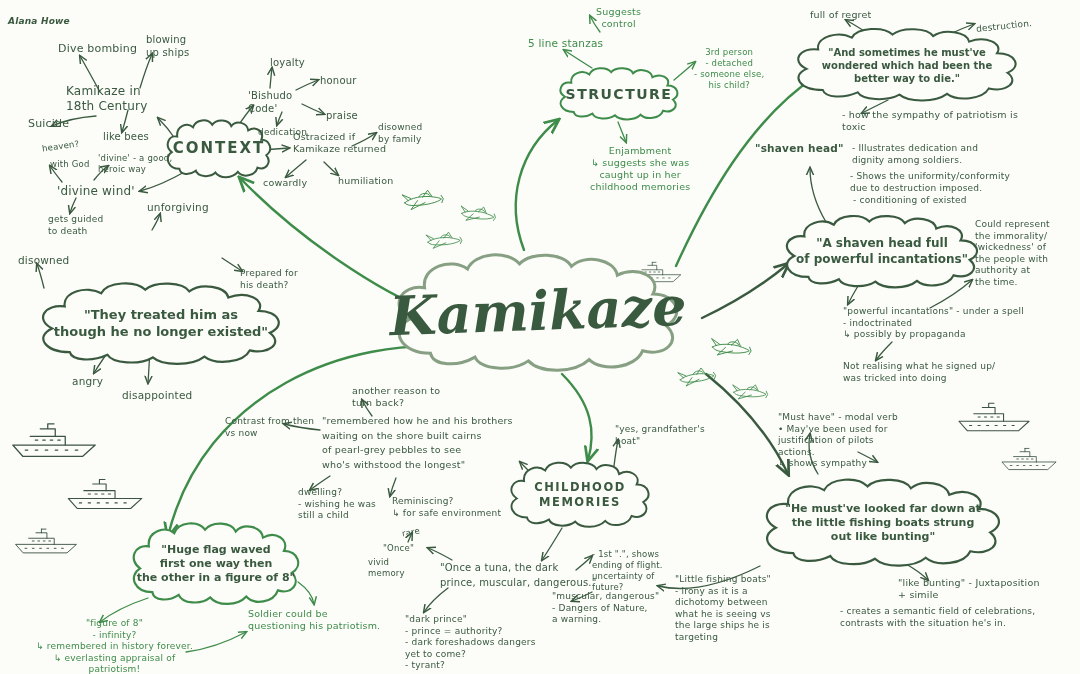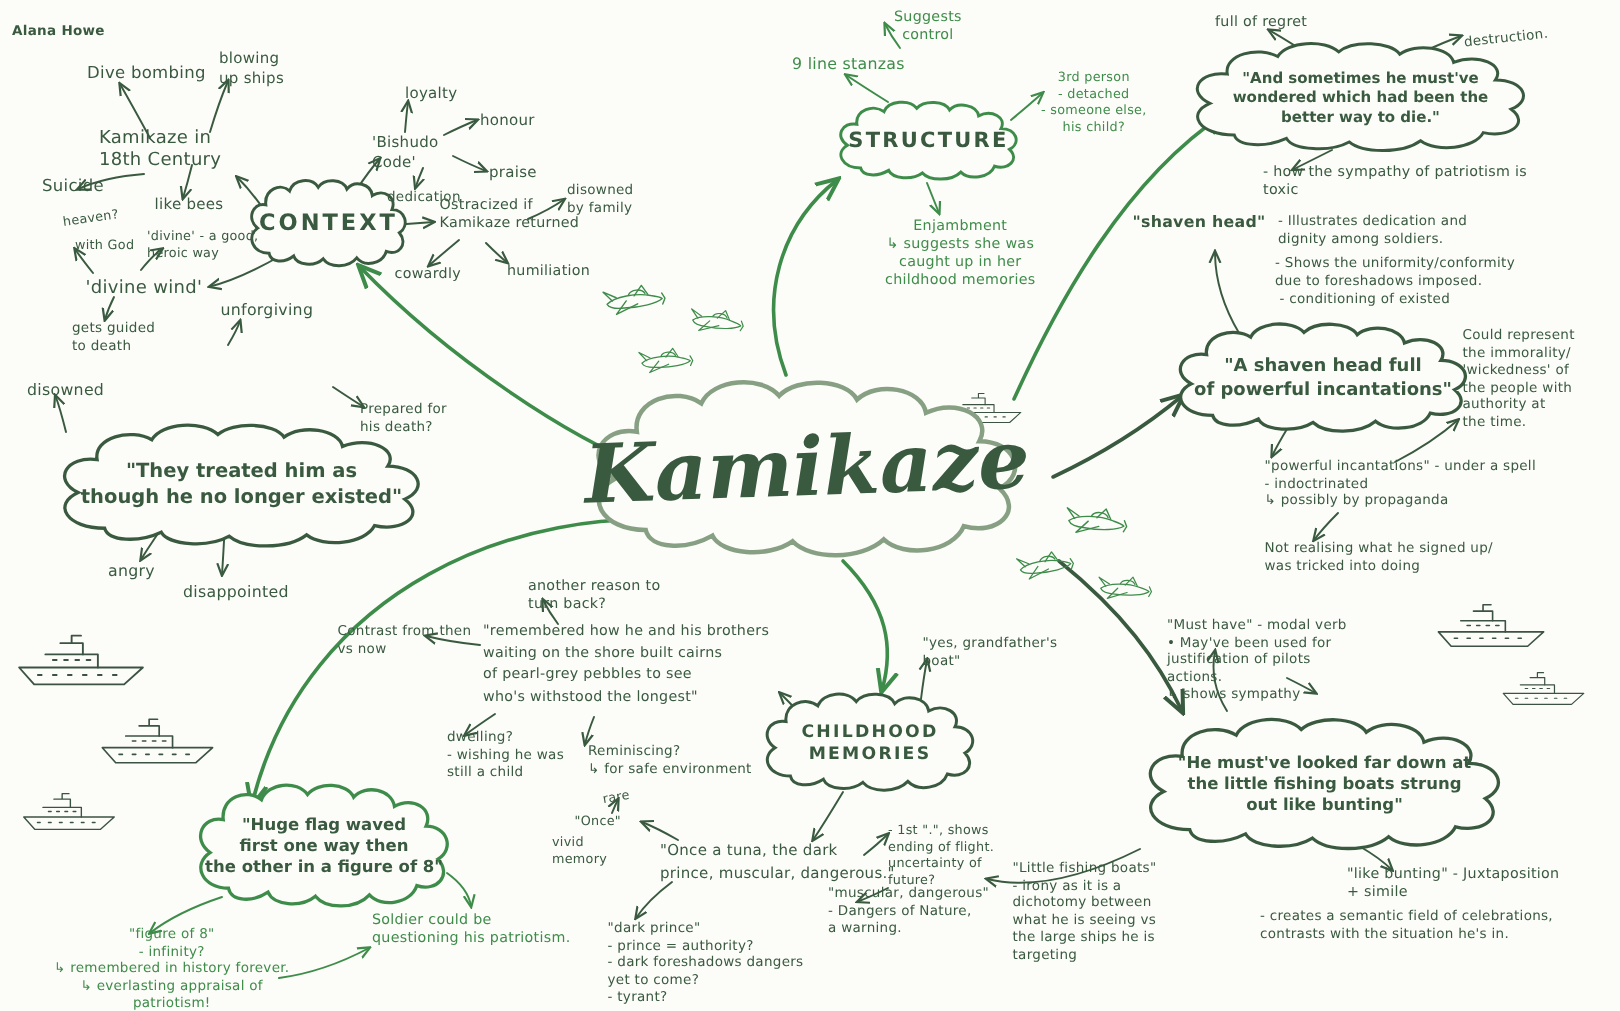--- a/index.html
+++ b/index.html
@@ -11,21 +11,21 @@
   .sage{color:#87a083;}
   .s8{font-size:8.5px}.s9{font-size:9px}.s95{font-size:9.5px}.s10{font-size:10px}
   .s105{font-size:10.5px}.s11{font-size:11px}.s12{font-size:12px}
   .b{font-weight:bold;}
   .ctr{text-align:left;}
   .cloud-label{position:absolute;display:flex;align-items:center;justify-content:center;
                text-align:center;white-space:pre-line;line-height:1.3;color:#3a5a40;}
   .cloud-svg{position:absolute;overflow:visible;}
   .title-script{font-family:"DejaVu Serif",serif;font-style:italic;font-weight:bold;
                 transform:rotate(-2deg);}
-  .sig{position:absolute;font-weight:bold;}
+  .sig{position:absolute;font-weight:bold;font-style:italic;}
 </style>
 </head>
 <body>
 
 <div class="canvas">
 
   <svg width="0" height="0" style="position:absolute">
     <defs>
       <symbol id="cloud" viewBox="0 0 205 100" preserveAspectRatio="none">
         <path vector-effect="non-scaling-stroke" fill="#fcfcf8" d="M30,82 C10,82 2,64 16,55 C2,45 10,27 26,30 C24,13 44,6 55,15 C60,2 82,0 90,11 C98,1 120,2 125,13 C134,3 154,7 156,20 C170,12 186,22 180,35 C196,35 202,52 189,60 C200,72 188,85 173,80 C168,94 146,97 137,87 C127,98 104,98 96,88 C85,97 64,95 60,85 C48,93 32,92 30,82 Z"></path>
@@ -220,42 +220,42 @@
   <div class="note s95" style="left:293px;top:131px">Ostracized if
 Kamikaze returned</div>
   <div class="note s9" style="left:378px;top:122px">disowned
 by family</div>
   <div class="note s95" style="left:263px;top:177px">cowardly</div>
   <div class="note s95" style="left:338px;top:175px">humiliation</div>
 
   <div class="note s105" style="left:72px;top:375px">angry</div>
   <div class="note s105" style="left:122px;top:389px">disappointed</div>
 
-  <div class="note green s105" style="left:528px;top:37px">9 line stanzas</div>
+  <div class="note green s105" style="left:528px;top:37px">5 line stanzas</div>
   <div class="note green s95" style="left:596px;top:6px">Suggests
 control</div>
   <div class="note green s8" style="left:694px;top:47px">3rd person
 - detached
 - someone else,
   his child?</div>
   <div class="note green s95" style="left:590px;top:145px">Enjambment
 ↳ suggests she was
 caught up in her
 childhood memories</div>
 
   <div class="note s95" style="left:810px;top:9px">full of regret</div>
   <div class="note s9" style="left:976px;top:21px;transform:rotate(-6deg)">destruction.</div>
   <div class="note s95" style="left:842px;top:109px">- how the sympathy of patriotism is
   toxic</div>
 
   <div class="note s105 b" style="left:755px;top:142px">"shaven head"</div>
   <div class="note s9" style="left:852px;top:143px">- Illustrates dedication and
   dignity among soldiers.</div>
   <div class="note s9" style="left:850px;top:171px">- Shows the uniformity/conformity
-  due to foreshadows imposed.</div>
+  due to destruction imposed.</div>
   <div class="note s9" style="left:853px;top:195px">- conditioning of existed</div>
   <div class="note s9" style="left:975px;top:219px">Could represent
 the immorality/
 'wickedness' of
 the people with
 authority at
 the time.</div>
   <div class="note s9" style="left:843px;top:306px">"powerful incantations" - under a spell
 - indoctrinated
   ↳ possibly by propaganda</div>

